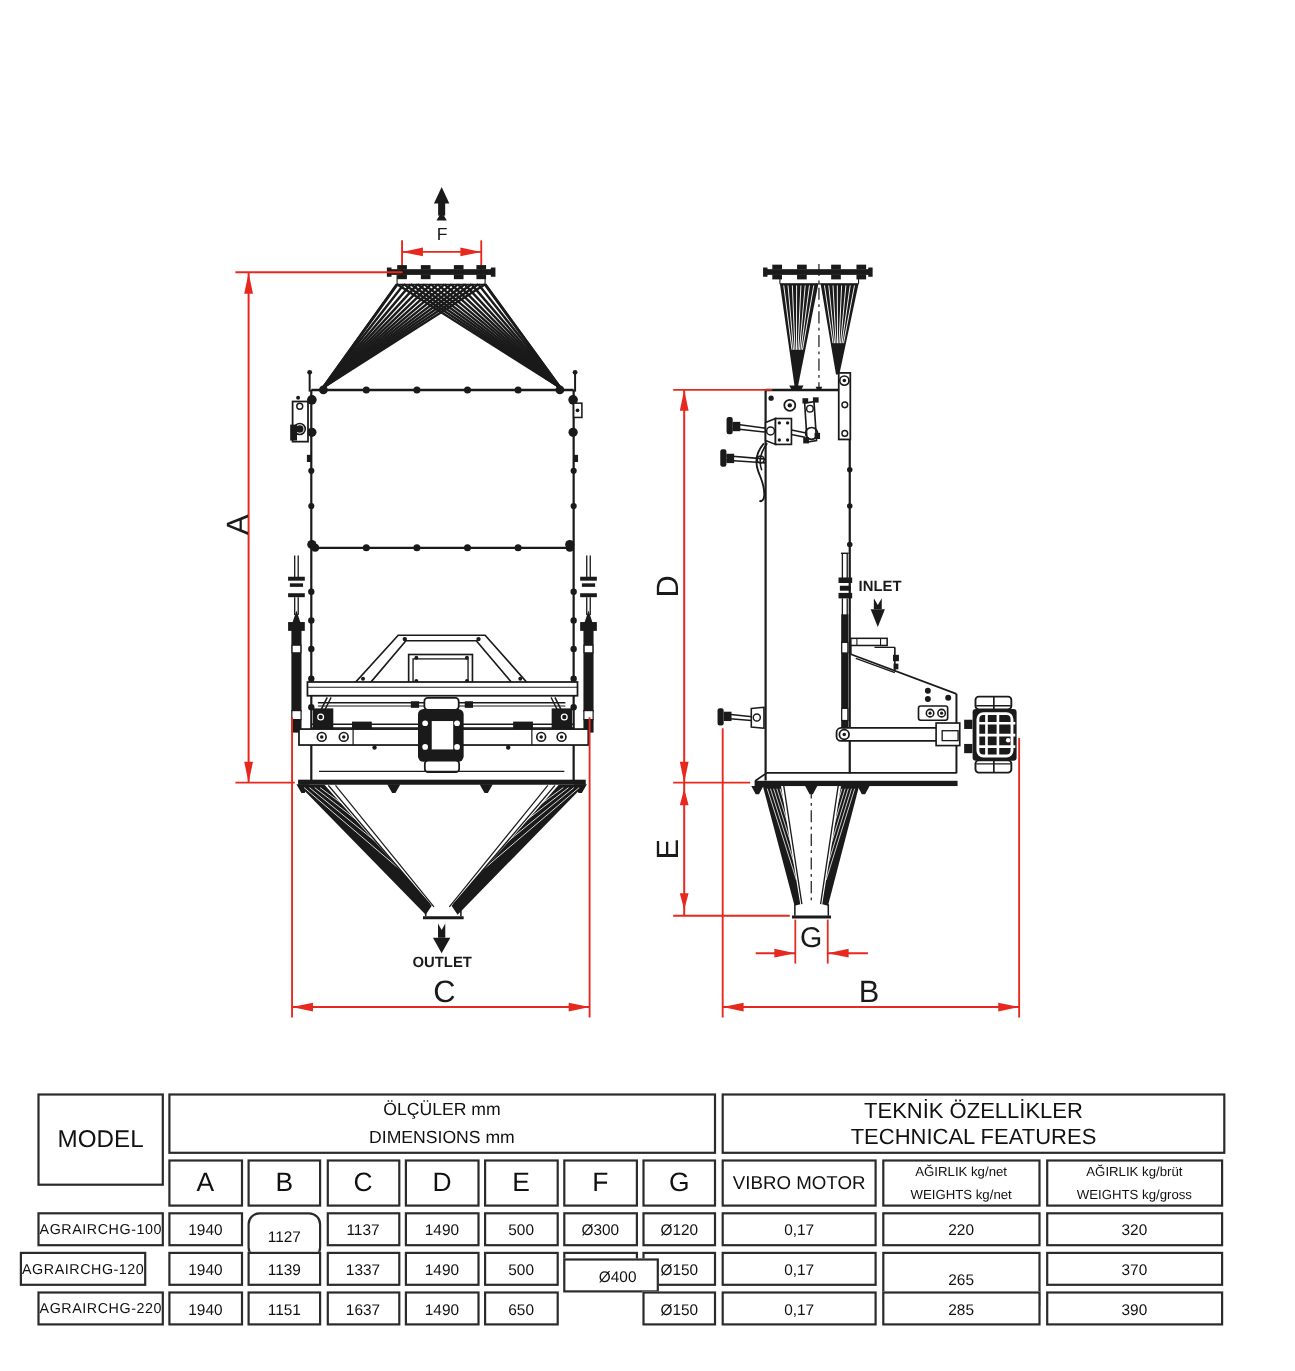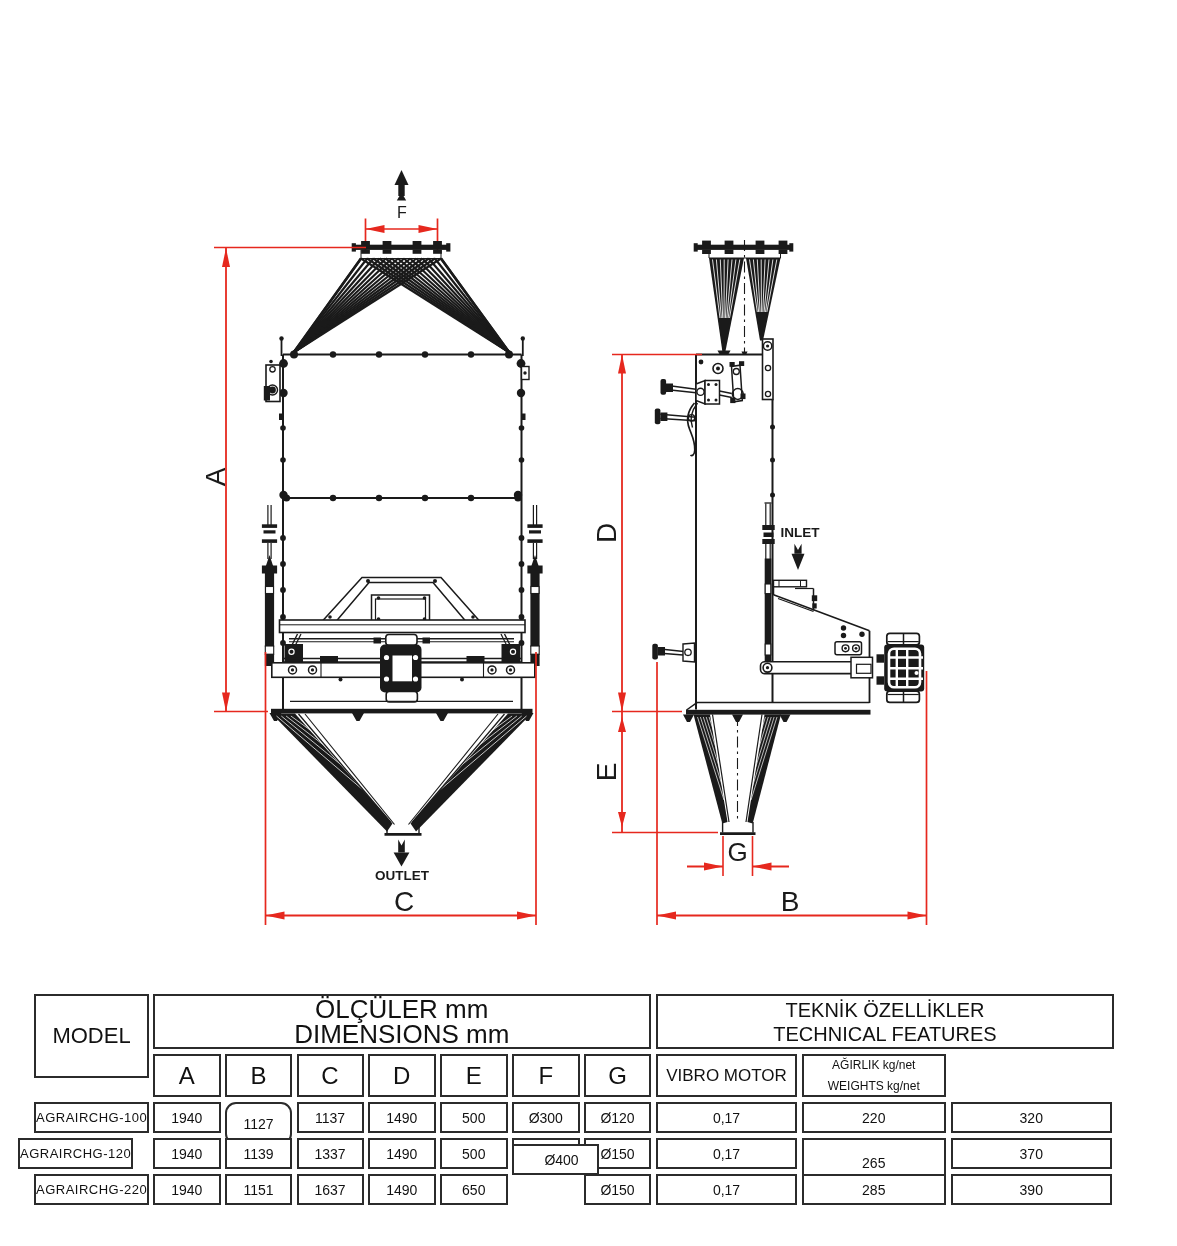--- a/index.html
+++ b/index.html
@@ -2,21 +2,21 @@
 <html><head>
 <meta charset="utf-8">
 <style>
 html,body{margin:0;padding:0;background:#ffffff;}
 #page{position:relative;width:1177px;height:1246px;background:#ffffff;overflow:hidden;
   font-family:"Liberation Sans",sans-serif;}
 svg{position:absolute;left:0;top:0;}
 .cell{position:absolute;box-sizing:border-box;border:2px solid #2b2b2b;background:#fff;
   display:flex;align-items:center;justify-content:center;text-align:center;color:#111;}
 .hdr{font-size:22px;}
-.hdr2{font-size:26px;line-height:25px;}
+.hdr2{font-size:16px;line-height:25px;}
 .hdr3{font-size:20px;line-height:24px;}
 .letter{font-size:24px;}
 .sub{font-size:17px;}
 .sub2{font-size:12px;line-height:20.5px;}
 .data{font-size:14px;}
 .model{font-size:13px;letter-spacing:0.5px;justify-content:flex-start;padding-left:0;white-space:nowrap;overflow:visible;}
 </style>
 </head>
 <body>
 <div id="page">
@@ -509,20 +509,21 @@
 <div class="cell letter" style="left:296.5px;top:1054px;width:67px;height:43px;">C</div>
 <div class="cell letter" style="left:368px;top:1054px;width:67.5px;height:43px;">D</div>
 <div class="cell letter" style="left:440px;top:1054px;width:67.5px;height:43px;">E</div>
 <div class="cell letter" style="left:512px;top:1054px;width:67.5px;height:43px;">F</div>
 <div class="cell letter" style="left:584px;top:1054px;width:67px;height:43px;">G</div>
 
 <div class="cell sub" style="left:656px;top:1054px;width:141px;height:43px;">VIBRO MOTOR</div>
 
 <div class="cell sub2" style="left:801.5px;top:1054px;width:144.5px;height:43px;">AĞIRLIK kg/net<br>WEIGHTS kg/net</div>
 
+<div class="cell sub2" style="left:950.5px;top:1054px;width:161.5px;height:43px;">AĞIRLIK kg/brüt<br>WEIGHTS kg/gross</div>
 
 <div class="cell model" style="left:34px;top:1102px;width:115px;height:31px;">AGRAIRCHG-100</div>
 <div class="cell data" style="left:153px;top:1102px;width:67.5px;height:31px;">1940</div>
 <div class="cell data" style="left:225px;top:1102px;width:67px;height:43px;border-radius:11px;">1127</div>
 <div class="cell data" style="left:296.5px;top:1102px;width:67px;height:31px;">1137</div>
 <div class="cell data" style="left:368px;top:1102px;width:67.5px;height:31px;">1490</div>
 <div class="cell data" style="left:440px;top:1102px;width:67.5px;height:31px;">500</div>
 <div class="cell data" style="left:512px;top:1102px;width:67.5px;height:31px;">Ø300</div>
 <div class="cell data" style="left:584px;top:1102px;width:67px;height:31px;">Ø120</div>
 <div class="cell data" style="left:656px;top:1102px;width:141px;height:31px;">0,17</div>

